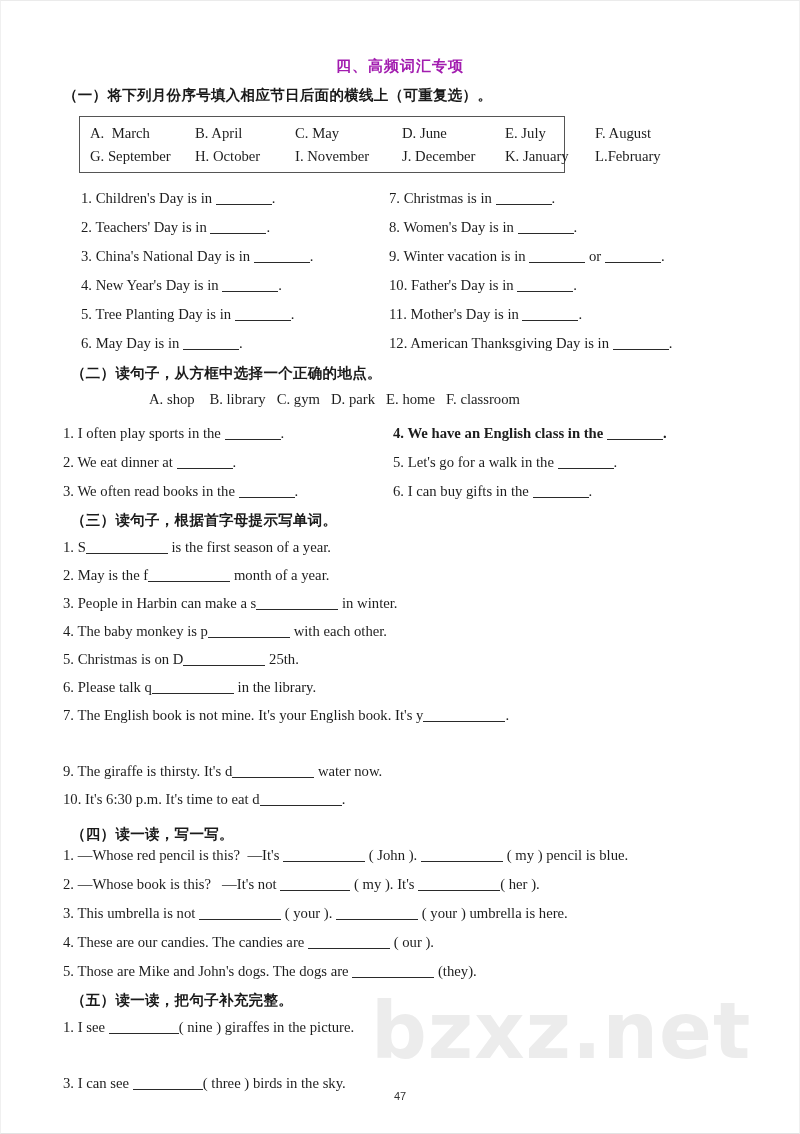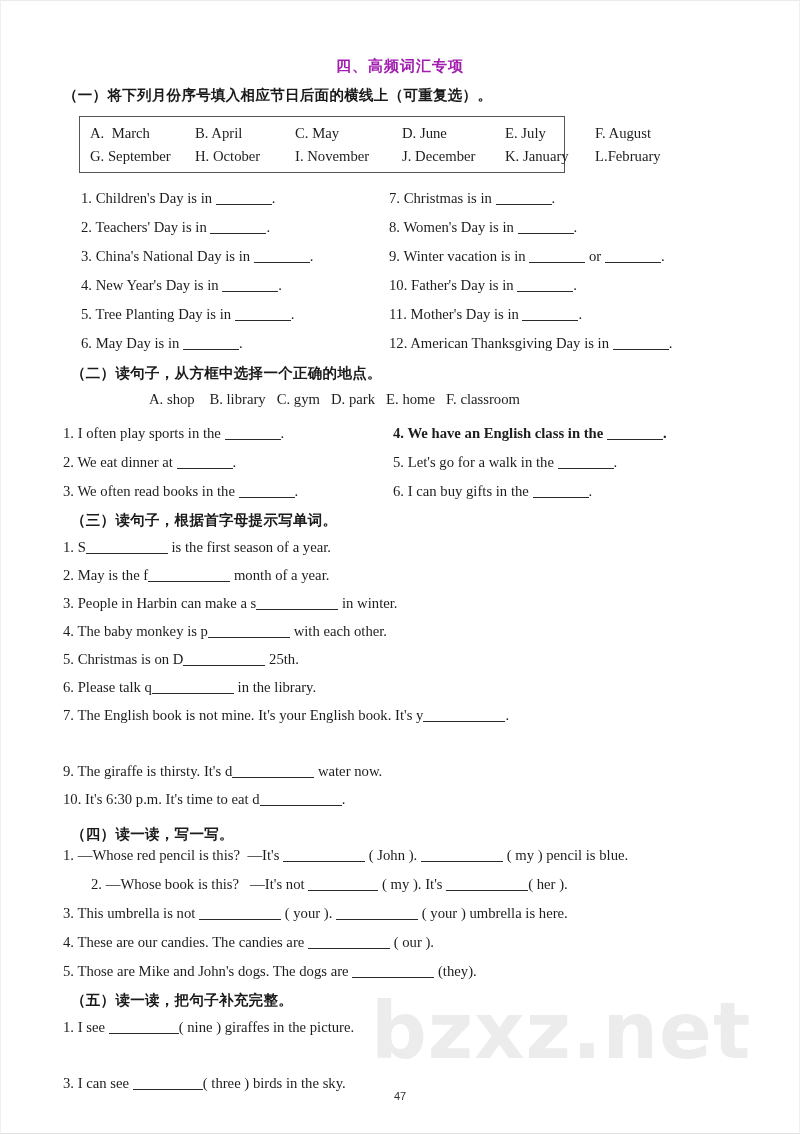--- a/index.html
+++ b/index.html
@@ -177,21 +177,21 @@
     <div class="row eng" style="left:62px; top:617px;"><span>4.</span> <span>The baby monkey is p</span><span class="blank b-xl"></span> <span>with each other.</span></div>
     <div class="row eng" style="left:62px; top:645px;"><span>5.</span> <span>Christmas is on D</span><span class="blank b-xl"></span> <span>25th.</span></div>
     <div class="row eng" style="left:62px; top:673px;"><span>6.</span> <span>Please talk q</span><span class="blank b-xl"></span> <span>in the library.</span></div>
     <div class="row eng" style="left:62px; top:701px;"><span>7.</span> <span>The English book is not mine. It's your English book. It's y</span><span class="blank b-xl"></span><span>.</span></div>
     <div class="row eng" style="left:62px; top:757px;"><span>9.</span> <span>The giraffe is thirsty. It's d</span><span class="blank b-xl"></span> <span>water now.</span></div>
     <div class="row eng" style="left:62px; top:785px;"><span>10.</span> <span>It's 6:30 p.m. It's time to eat d</span><span class="blank b-xl"></span><span>.</span></div>
 
     <div class="row sec-head" style="left:70px; top:791px;margin-top:28px;">（四）读一读，写一写。</div>
 
     <div class="row eng" style="left:62px; top:841px;"><span>1.</span> <span>—Whose red pencil is this?</span> &nbsp;<span>—It's</span> <span class="blank b-xl"></span> <span>( John ).</span> <span class="blank b-xl"></span> <span>( my ) pencil is blue.</span></div>
-    <div class="row eng" style="left:62px; top:870px;margin-left:28px;"><span>2.</span> <span>—Whose book is this?</span> &nbsp;&nbsp;<span>—It's not</span> <span class="blank b-lg"></span> <span>( my ). It's</span> <span class="blank b-xl"></span><span>( her ).</span></div>
+    <div class="row eng" style="left:62px; top:870px;"><span>2.</span> <span>—Whose book is this?</span> &nbsp;&nbsp;<span>—It's not</span> <span class="blank b-lg"></span> <span>( my ). It's</span> <span class="blank b-xl"></span><span>( her ).</span></div>
     <div class="row eng" style="left:62px; top:899px;"><span>3.</span> <span>This umbrella is not</span> <span class="blank b-xl"></span> <span>( your ).</span> <span class="blank b-xl"></span> <span>( your ) umbrella is here.</span></div>
     <div class="row eng" style="left:62px; top:928px;"><span>4.</span> <span>These are our candies. The candies are</span> <span class="blank b-xl"></span> <span>( our ).</span></div>
     <div class="row eng" style="left:62px; top:957px;"><span>5.</span> <span>Those are Mike and John's dogs. The dogs are</span> <span class="blank b-xl"></span> <span>(they).</span></div>
 
     <div class="row sec-head" style="left:70px; top:985px;">（五）读一读，把句子补充完整。</div>
 
     <div class="row eng" style="left:62px; top:1013px;"><span>1.</span> <span>I see</span> <span class="blank b-lg"></span><span>( nine ) giraffes in the picture.</span></div>
     <div class="row eng" style="left:62px; top:1069px;"><span>3.</span> <span>I can see</span> <span class="blank b-lg"></span><span>( three ) birds in the sky.</span></div>
 
     <div class="page-num">47</div>

